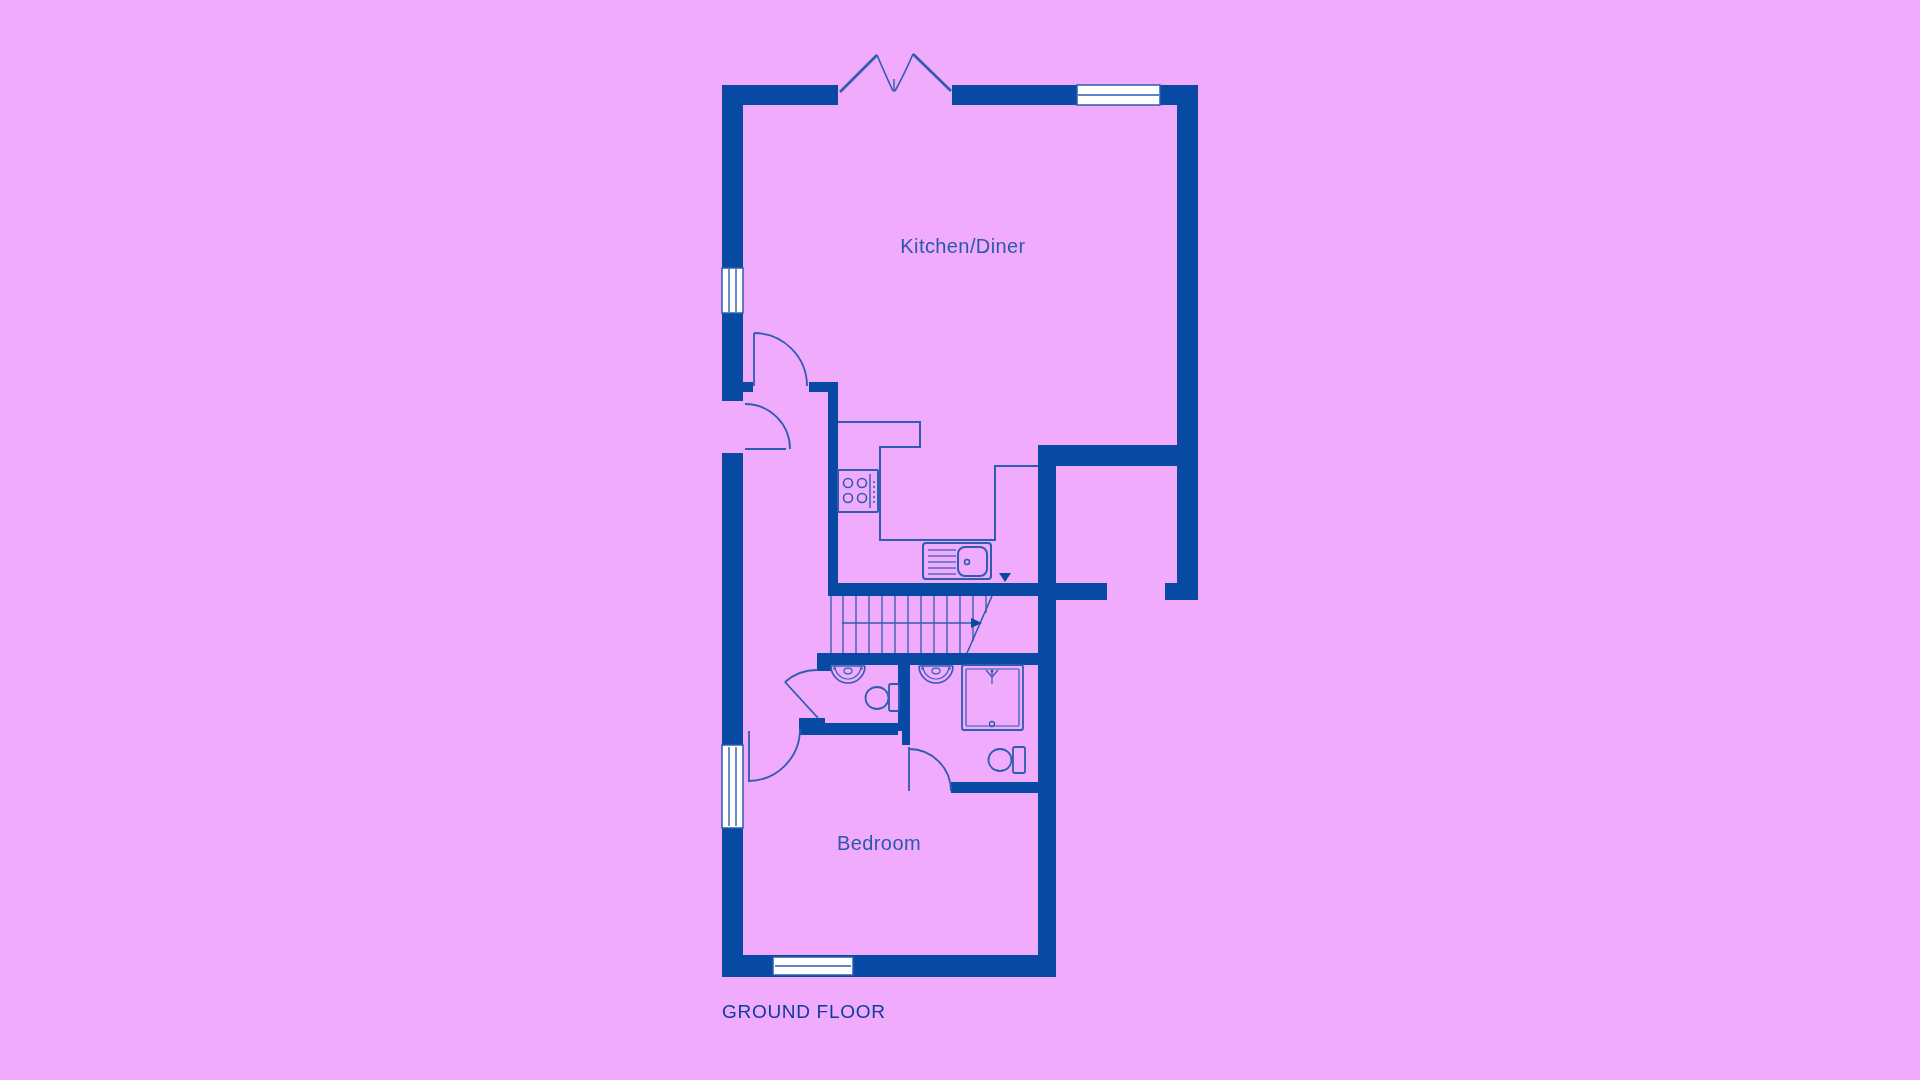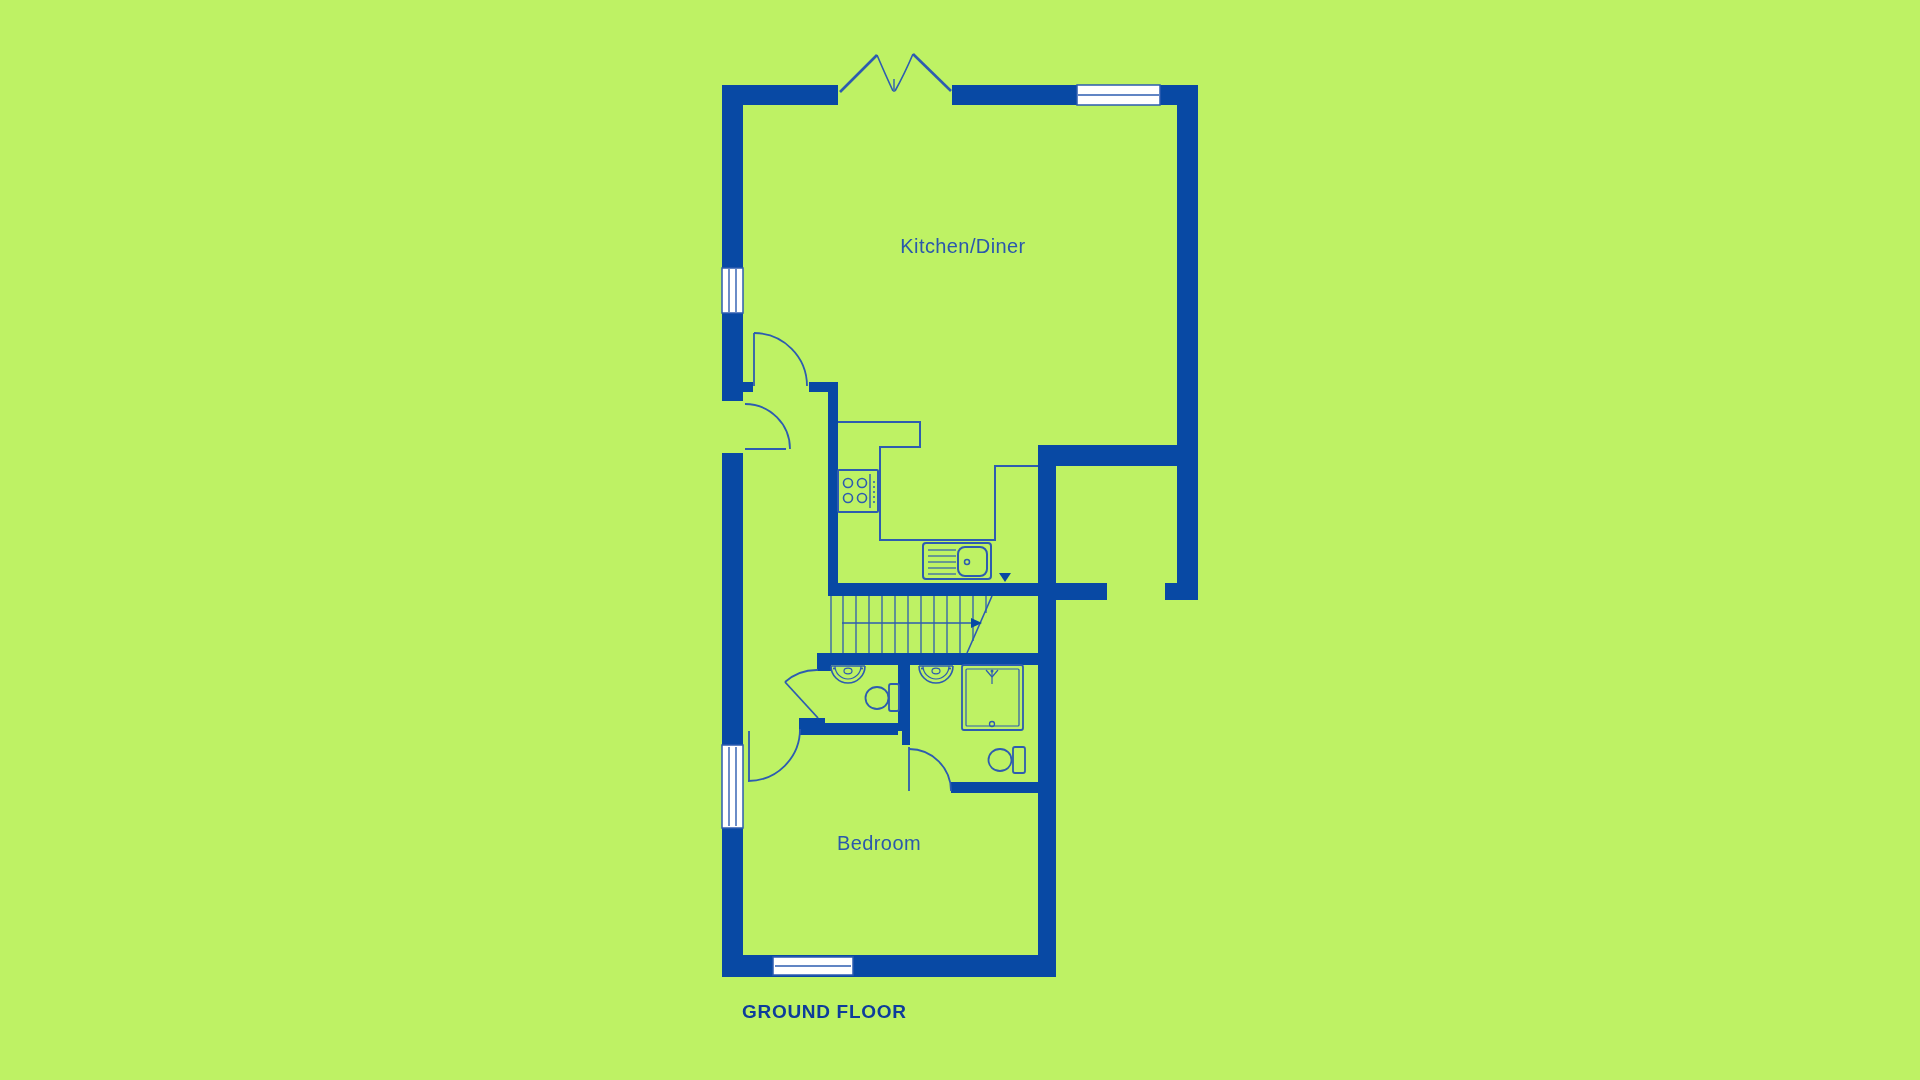--- a/index.html
+++ b/index.html
@@ -1,24 +1,24 @@
 <!DOCTYPE html>
 <html><head>
 <meta charset="utf-8">
 <style>
   html,body{margin:0;padding:0;background:#ffffff;}
-  #stage{position:relative;width:1920px;height:1080px;background:#bef264;overflow:hidden;
+  #stage{position:relative;width:1920px;height:1080px;background:#f0abfc;overflow:hidden;
          font-family:"Liberation Sans", sans-serif;}
   #plan-svg{position:absolute;left:0;top:0;}
   .room-label{position:absolute;transform:translate(-50%,-50%);font-size:20px;
               color:#2a58ac;letter-spacing:.4px;white-space:nowrap;}
   #label-kitchen{left:963px;top:246px;}
   #label-bedroom{left:879px;top:843px;text-align:center;}
-  #floor-title{position:absolute;left:722px;top:1001px;font-size:19px;font-weight:bold;
-               color:#0d3c9b;letter-spacing:.7px;white-space:nowrap;margin-left:20px;}
+  #floor-title{position:absolute;left:722px;top:1001px;font-size:19px;font-weight:normal;
+               color:#0d3c9b;letter-spacing:.7px;white-space:nowrap;}
 </style>
 </head>
 <body>
 
 <div id="stage">
   <svg id="plan-svg" width="1920" height="1080" viewBox="0 0 1920 1080">
       <rect x="722" y="85" width="116" height="20" fill="#0849a4"></rect>
       <rect x="952" y="85" width="246" height="20" fill="#0849a4"></rect>
       <rect x="1177" y="85" width="21" height="498" fill="#0849a4"></rect>
       <rect x="1165" y="583" width="33" height="17" fill="#0849a4"></rect>

